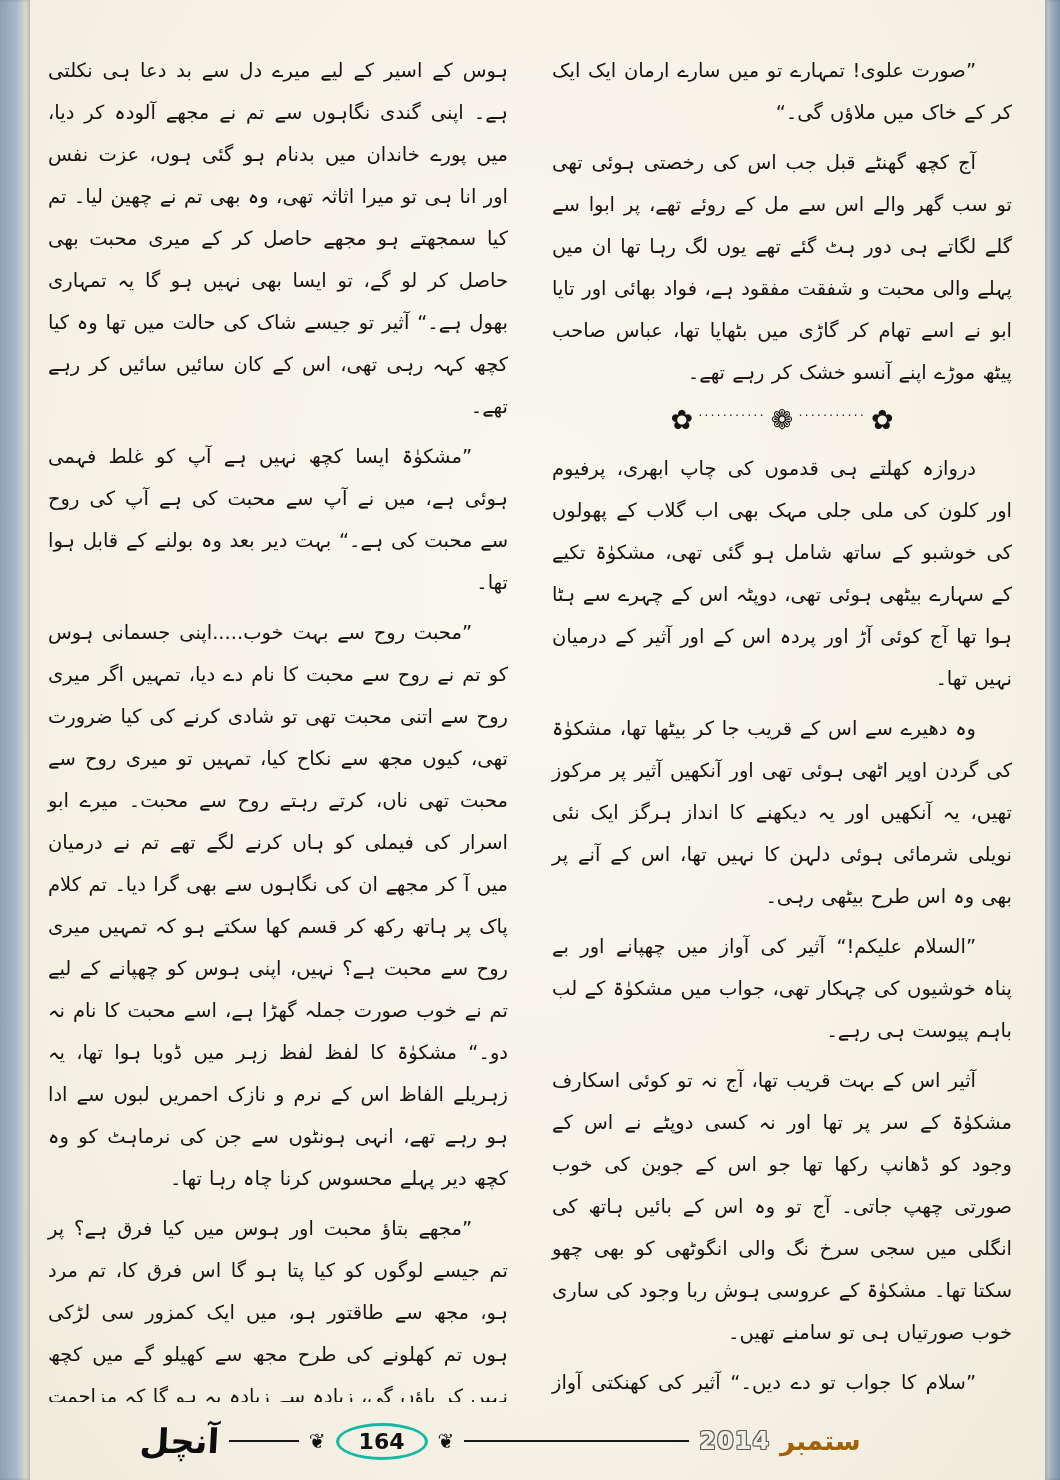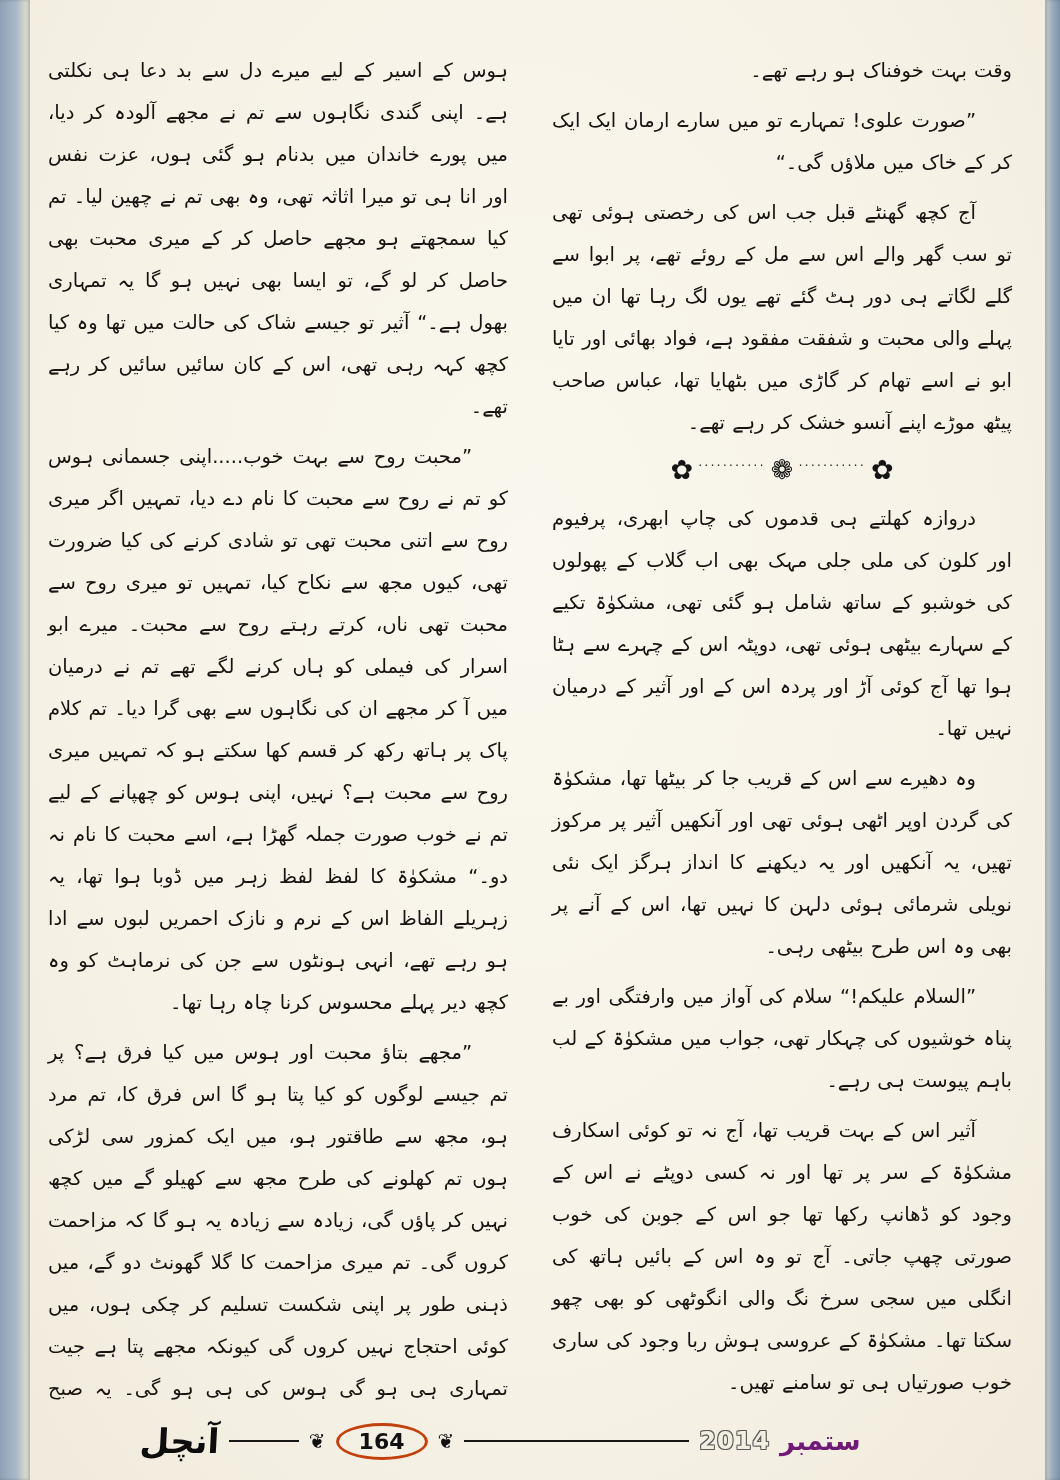--- a/index.html
+++ b/index.html
@@ -45,76 +45,76 @@
   .ornament .flower{font-size:27px;vertical-align:middle;}
   .ornament .dots{
     font-size:13px;letter-spacing:2px;vertical-align:middle;
     position:relative;top:-4px;color:#2a2a2a;
   }
   .footer{
     position:absolute;left:0;right:0;bottom:10px;height:58px;
     display:flex;direction:rtl;align-items:center;justify-content:center;
     gap:10px;padding-right:60px;
   }
-  .month{font-size:26px;font-weight:bold;color:#701a75;}
+  .month{font-size:26px;font-weight:bold;color:#a16207;}
   .year{
     font-size:24px;font-weight:bold;color:#f2efe2;
     text-shadow:-1px -1px 0 #5a5a5a,1px -1px 0 #5a5a5a,-1px 1px 0 #5a5a5a,1px 1px 0 #5a5a5a;
     letter-spacing:1px;
   }
   .rule{height:2px;background:#171717;flex:0 0 auto;}
   .rule.long{width:225px;}
   .rule.short{width:70px;}
   .flourish{font-size:20px;color:#111;line-height:1;}
   .badge{
-    border:3px solid #c2410c;border-radius:50%;
+    border:3px solid #14b8a6;border-radius:50%;
     padding:3px 20px;font-size:22px;font-weight:bold;color:#111;
     direction:ltr;background:transparent;
   }
   .magazine{
     font-size:34px;font-weight:bold;color:#0d0d0d;
     transform:skewX(-3deg);
   }
 </style>
 </head>
 <body>
 
 <div class="paper"></div>
 
 <div class="columns">
 
   <div class="col">
-    <p class="para cont">وقت بہت خوفناک ہو رہے تھے۔</p>
 
     <div>
         <p class="para">”صورت علوی! تمہارے تو میں سارے ارمان ایک ایک کر کے خاک میں ملاؤں گی۔“</p>
         <p class="para">آج کچھ گھنٹے قبل جب اس کی رخصتی ہوئی تھی تو سب گھر والے اس سے مل کے روئے تھے، پر ابوا سے گلے لگاتے ہی دور ہٹ گئے تھے یوں لگ رہا تھا ان میں پہلے والی محبت و شفقت مفقود ہے، فواد بھائی اور تایا ابو نے اسے تھام کر گاڑی میں بٹھایا تھا، عباس صاحب پیٹھ موڑے اپنے آنسو خشک کر رہے تھے۔</p>
       </div>
 
     <div class="ornament">
       <span class="flower">✿</span>
       <span class="dots">···········</span>
       <span class="flower">❁</span>
       <span class="dots">···········</span>
       <span class="flower">✿</span>
     </div>
 
     <div>
         <p class="para">دروازہ کھلتے ہی قدموں کی چاپ ابھری، پرفیوم اور کلون کی ملی جلی مہک بھی اب گلاب کے پھولوں کی خوشبو کے ساتھ شامل ہو گئی تھی، مشکوٰۃ تکیے کے سہارے بیٹھی ہوئی تھی، دوپٹہ اس کے چہرے سے ہٹا ہوا تھا آج کوئی آڑ اور پردہ اس کے اور آثیر کے درمیان نہیں تھا۔</p>
         <p class="para">وہ دھیرے سے اس کے قریب جا کر بیٹھا تھا، مشکوٰۃ کی گردن اوپر اٹھی ہوئی تھی اور آنکھیں آثیر پر مرکوز تھیں، یہ آنکھیں اور یہ دیکھنے کا انداز ہرگز ایک نئی نویلی شرمائی ہوئی دلہن کا نہیں تھا، اس کے آنے پر بھی وہ اس طرح بیٹھی رہی۔</p>
-        <p class="para">”السلام علیکم!“ سلام کی آواز میں وارفتگی اور بے پناہ خوشیوں کی چہکار تھی، جواب میں مشکوٰۃ کے لب باہم پیوست ہی رہے۔</p>
+        <p class="para">”السلام علیکم!“ آثیر کی آواز میں چھپانے اور بے پناہ خوشیوں کی چہکار تھی، جواب میں مشکوٰۃ کے لب باہم پیوست ہی رہے۔</p>
         <p class="para">آثیر اس کے بہت قریب تھا، آج نہ تو کوئی اسکارف مشکوٰۃ کے سر پر تھا اور نہ کسی دوپٹے نے اس کے وجود کو ڈھانپ رکھا تھا جو اس کے جوبن کی خوب صورتی چھپ جاتی۔ آج تو وہ اس کے بائیں ہاتھ کی انگلی میں سجی سرخ نگ والی انگوٹھی کو بھی چھو سکتا تھا۔ مشکوٰۃ کے عروسی ہوش ربا وجود کی ساری خوب صورتیاں ہی تو سامنے تھیں۔</p>
         <p class="para">”سلام کا جواب تو دے دیں۔“ آثیر کی کھنکتی آواز شرارت سے ابھری تب مشکوٰۃ کے ساکت وجود میں ہلچل مچی۔</p>
       </div>
   </div>
 
   <div class="col">
     <p class="para cont">ہوس کے اسیر کے لیے میرے دل سے بد دعا ہی نکلتی ہے۔ اپنی گندی نگاہوں سے تم نے مجھے آلودہ کر دیا، میں پورے خاندان میں بدنام ہو گئی ہوں، عزت نفس اور انا ہی تو میرا اثاثہ تھی، وہ بھی تم نے چھین لیا۔ تم کیا سمجھتے ہو مجھے حاصل کر کے میری محبت بھی حاصل کر لو گے، تو ایسا بھی نہیں ہو گا یہ تمہاری بھول ہے۔“ آثیر تو جیسے شاک کی حالت میں تھا وہ کیا کچھ کہہ رہی تھی، اس کے کان سائیں سائیں کر رہے تھے۔</p>
 
     <div>
+        <p class="para">”مشکوٰۃ ایسا کچھ نہیں ہے آپ کو غلط فہمی ہوئی ہے، میں نے آپ سے محبت کی ہے آپ کی روح سے محبت کی ہے۔“ بہت دیر بعد وہ بولنے کے قابل ہوا تھا۔</p>
         <p class="para">”محبت روح سے بہت خوب.....اپنی جسمانی ہوس کو تم نے روح سے محبت کا نام دے دیا، تمہیں اگر میری روح سے اتنی محبت تھی تو شادی کرنے کی کیا ضرورت تھی، کیوں مجھ سے نکاح کیا، تمہیں تو میری روح سے محبت تھی ناں، کرتے رہتے روح سے محبت۔ میرے ابو اسرار کی فیملی کو ہاں کرنے لگے تھے تم نے درمیان میں آ کر مجھے ان کی نگاہوں سے بھی گرا دیا۔ تم کلام پاک پر ہاتھ رکھ کر قسم کھا سکتے ہو کہ تمہیں میری روح سے محبت ہے؟ نہیں، اپنی ہوس کو چھپانے کے لیے تم نے خوب صورت جملہ گھڑا ہے، اسے محبت کا نام نہ دو۔“ مشکوٰۃ کا لفظ لفظ زہر میں ڈوبا ہوا تھا، یہ زہریلے الفاظ اس کے نرم و نازک احمریں لبوں سے ادا ہو رہے تھے، انہی ہونٹوں سے جن کی نرماہٹ کو وہ کچھ دیر پہلے محسوس کرنا چاہ رہا تھا۔</p>
         <p class="para">”مجھے بتاؤ محبت اور ہوس میں کیا فرق ہے؟ پر تم جیسے لوگوں کو کیا پتا ہو گا اس فرق کا، تم مرد ہو، مجھ سے طاقتور ہو، میں ایک کمزور سی لڑکی ہوں تم کھلونے کی طرح مجھ سے کھیلو گے میں کچھ نہیں کر پاؤں گی، زیادہ سے زیادہ یہ ہو گا کہ مزاحمت کروں گی۔ تم میری مزاحمت کا گلا گھونٹ دو گے، میں ذہنی طور پر اپنی شکست تسلیم کر چکی ہوں، میں کوئی احتجاج نہیں کروں گی کیونکہ مجھے پتا ہے جیت تمہاری ہی ہو گی ہوس کی ہی ہو گی۔ یہ صبح تمہاری فتح کے ساتھ طلوع ہو گی۔“ بولتے بولتے مشکوٰۃ کا سانس پھول چکا تھا یکدم ہی وہ خود کو انتہائی کمزور محسوس کرنے لگی تھی۔ وہ اسی پوزیشن میں تھی آثیر جہاں</p>
       </div>
   </div>
 
 </div>
 
 <div class="footer">
   <span class="month">ستمبر</span>
   <span class="year">2014</span>

